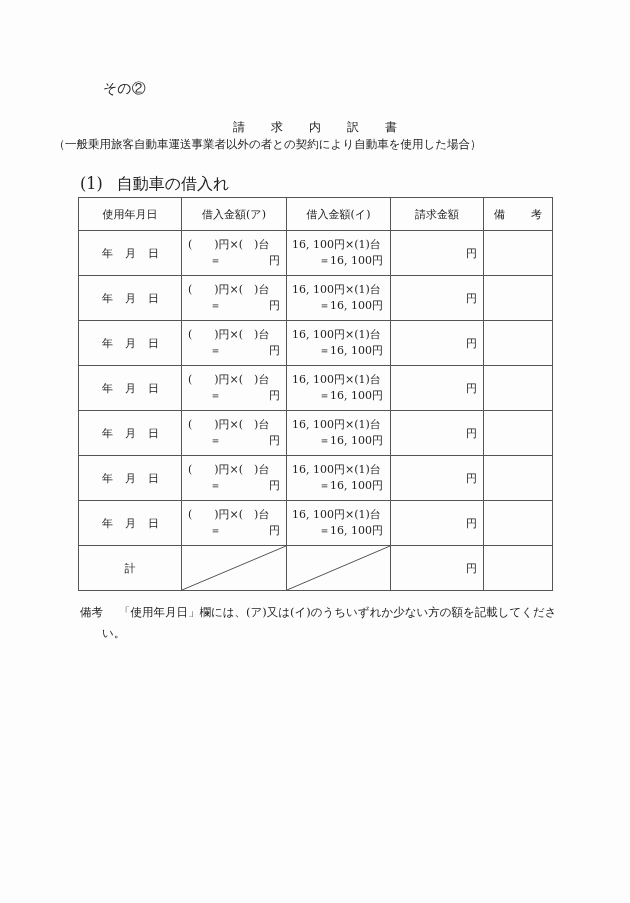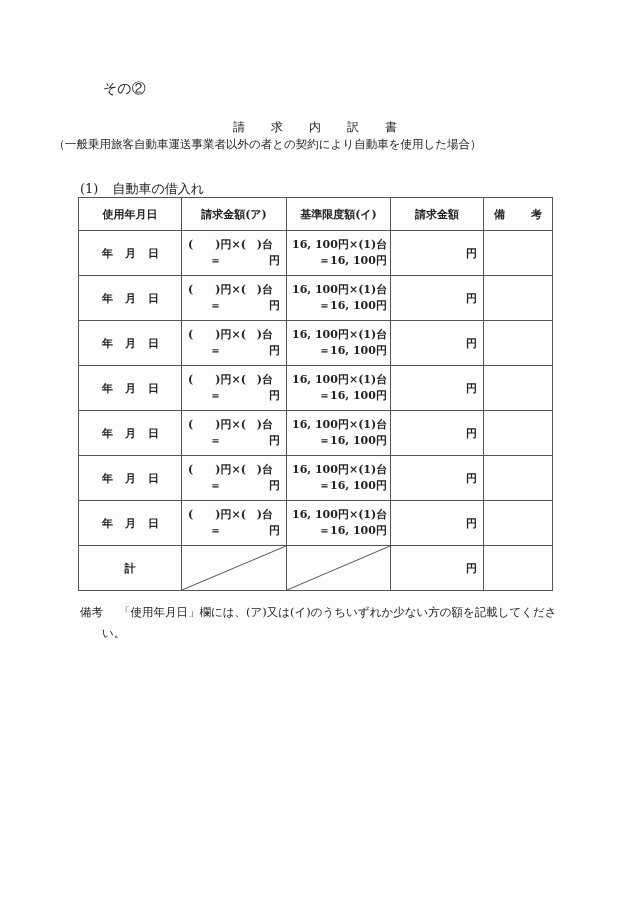--- a/index.html
+++ b/index.html
@@ -2,24 +2,24 @@
 <html><head>
 <meta charset="utf-8">
 <style>
   html, body { margin:0; padding:0; background:#fdfdfd; }
   body { width:630px; height:903px; position:relative; font-family:"DejaVu Serif","Liberation Serif",serif; color:#222; font-size:11px; }
   .abs { position:absolute; }
   .sono { left:103px; top:80px; font-size:14px; }
   .title { left:0; width:630px; top:119px; text-align:center; font-size:12px; letter-spacing:0; }
   .title span { margin:0 13px; }
   .subtitle { left:0; width:535px; top:137px; text-align:center; font-size:11.5px; }
-  .section { left:80px; top:174px; font-size:13px;margin-top:6px; }
+  .section { left:80px; top:174px; font-size:16px; }
   .section .num { margin-right:14px; }
   table { position:absolute; left:78px; top:197px; border-collapse:collapse; table-layout:fixed; }
-  td, th { border:1px solid #555; padding:0; font-weight:bold; font-size:11px; }
+  td, th { border:1px solid #555; padding:0; font-weight:normal; font-size:11px; }
   th { height:32px; text-align:center; }
   td { height:44px; }
   .c1 { width:102px; } .c2 { width:104px; } .c3 { width:103px; } .c4 { width:92px; } .c5 { width:68px; }
   .date { text-align:right; padding-right:22px; }
   .date span { margin-left:12px; }
   .amt { position:relative; }
   .amt .l1 { position:absolute; top:6px; left:6px; right:4px; white-space:nowrap; }
   .amt .l2 { position:absolute; top:22px; left:6px; right:4px; }
   .amt .l2 .eq { margin-left:22px; }
   .amt .l2 .yen { position:absolute; right:2px; top:0; }
@@ -42,22 +42,22 @@
 </div>
 <div class="abs subtitle">（一般乗用旅客自動車運送事業者以外の者との契約により自動車を使用した場合）</div>
 <div class="abs section">
   <span class="num">(1)</span><span>自動車の借入れ</span>
 </div>
 
 <table>
   <thead>
     <tr>
       <th class="c1">使用年月日</th>
-      <th class="c2">請求金額(ア)</th>
-      <th class="c3">基準限度額(イ)</th>
+      <th class="c2">借入金額(ア)</th>
+      <th class="c3">借入金額(イ)</th>
       <th class="c4">請求金額</th>
       <th class="c5">
           <div class="bikou">
             <span>備</span>
             <span>考</span>
           </div>
         </th>
     </tr>
   </thead>
   <tbody id="rows">

